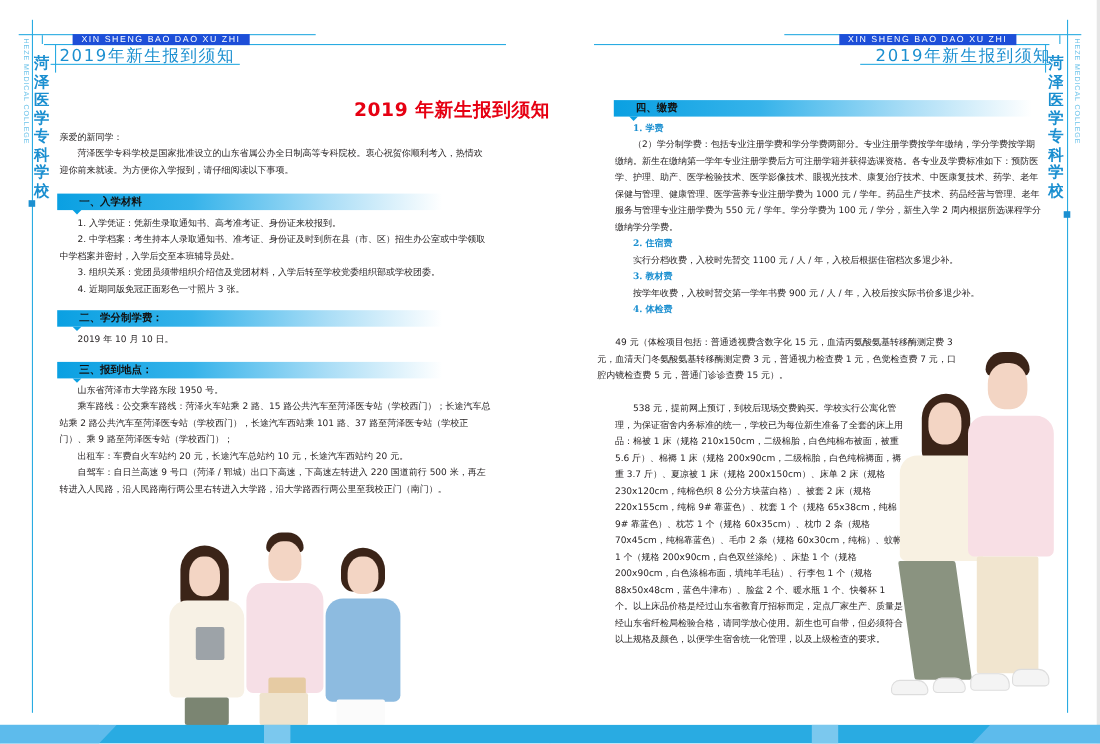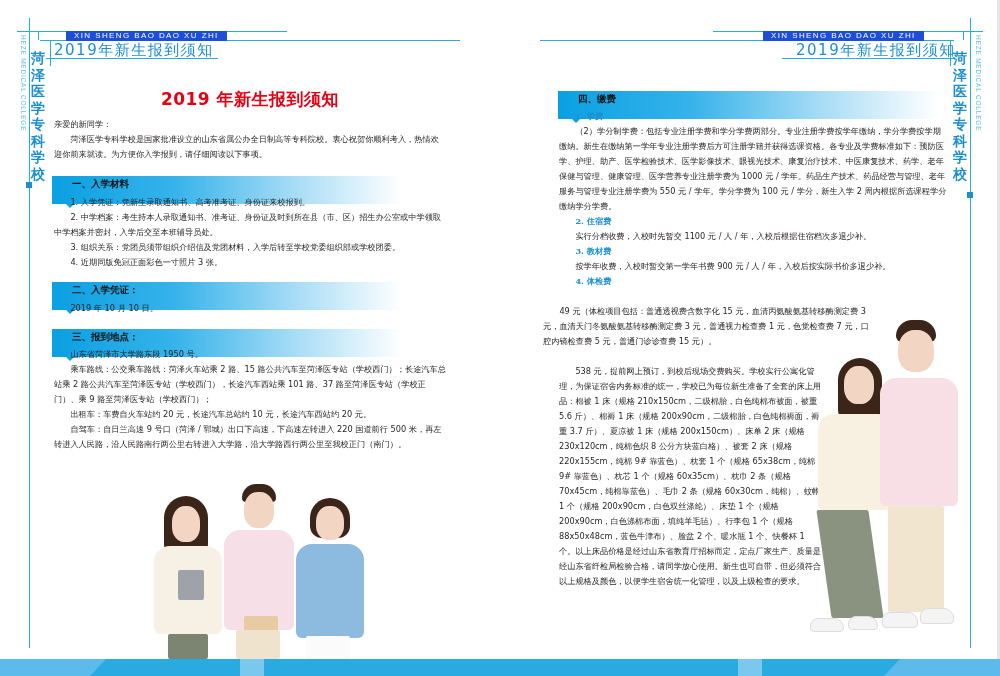--- a/index.html
+++ b/index.html
@@ -14,27 +14,27 @@
   
   .hline { position: absolute; height: 1px; background: #29abe2; }
   .vline { position: absolute; width: 1px; background: #29abe2; }
   .eng-bar { position: absolute; height: 10px; background: #1d4ed8; color: #fff; font-family: "Liberation Sans", sans-serif; font-size: 8px; letter-spacing: 1.4px; line-height: 10px; padding: 0 8px; white-space: nowrap; }
   .header-title { position: absolute; font-family: "DejaVu Sans", sans-serif; font-size: 15px; color: #1b8fd0; letter-spacing: 1.5px; line-height: 18px; white-space: nowrap; }
 
   .side-cn { position: absolute; width: 16px; font-size: 14px; font-weight: bold; color: #1b8fd0; line-height: 16.5px; text-align: center; }
   .side-en { position: absolute; font-family: "Liberation Sans", sans-serif; font-size: 6.5px; color: #6cc3ea; letter-spacing: 0.8px; white-space: nowrap; transform-origin: 0 0; transform: rotate(90deg); }
   .side-square { position: absolute; width: 6px; height: 6px; background: #1b8fd0; }
 
-  .main-title { position: absolute; left: 0; width: 500px; top: 88px; text-align: center; font-size: 17px; font-weight: bold; color: #e60012; letter-spacing: 0.5px; }
+  .main-title { position: absolute; left: 0; width: 500px; top: 88px; text-align: right; font-size: 17px; font-weight: bold; color: #e60012; letter-spacing: 0.5px; }
 
   .body-text { position: absolute; font-size: 8.2px; line-height: 15px; color: #231f20; }
   .para { text-indent: 2em; }
   .para-noindent { text-indent: 0; }
 
-  .sec-bar { position: absolute; height: 28px; background: linear-gradient(to right, #0aa0e2 0%, #36b3ea 35%, #a9ddf6 70%, #ffffff 100%); }
+  .sec-bar { position: absolute; height: 15px; background: linear-gradient(to right, #0aa0e2 0%, #36b3ea 35%, #a9ddf6 70%, #ffffff 100%); }
   .sec-bar .sec-label { position: absolute; left: 20px; top: 0; font-size: 9.5px; font-weight: bold; color: #111; line-height: 15px; }
   .sec-bar .notch { position: absolute; left: 14px; bottom: -4px; width: 0; height: 0; border-left: 4px solid transparent; border-right: 4px solid transparent; border-top: 4px solid #0aa0e2; }
 
   .sub-head { font-family: "DejaVu Serif", serif; color: #1b8fd0; font-weight: bold; font-size: 8.2px; text-indent: 2em; }
 
   .footer-band { position: absolute; left: 0; top: 659px; width: 1000px; height: 17px; background: #29abe2; }
   .footer-light { position: absolute; top: 659px; height: 17px; background: #7bc8ee; }
   .footer-tri-left { position: absolute; left: 0; top: 659px; width: 0; height: 0; border-top: 17px solid #5dbbec; border-right: 16px solid transparent; }
 
   
@@ -88,21 +88,21 @@
     <span class="notch"></span>
   </div>
   <div class="body-text" style="left:54px; top:195px; width:392px;">
     <div class="para">1. 入学凭证：凭新生录取通知书、高考准考证、身份证来校报到。</div>
     <div class="para">2. 中学档案：考生持本人录取通知书、准考证、身份证及时到所在县（市、区）招生办公室或中学领取中学档案并密封，入学后交至本班辅导员处。</div>
     <div class="para">3. 组织关系：党团员须带组织介绍信及党团材料，入学后转至学校党委组织部或学校团委。</div>
     <div class="para">4. 近期同版免冠正面彩色一寸照片 3 张。</div>
   </div>
 
   <div class="sec-bar" style="left:52px; top:282px; width:350px;">
-    <span class="sec-label">二、入学凭证：</span>
+    <span class="sec-label">二、学分制学费：</span>
     <span class="notch"></span>
   </div>
   <div class="body-text" style="left:54px; top:301px; width:392px;">
     <div class="para">2019 年 10 月 10 日。</div>
   </div>
 
   <div class="sec-bar" style="left:52px; top:329px; width:350px;">
     <span class="sec-label">三、报到地点：</span>
     <span class="notch"></span>
   </div>

